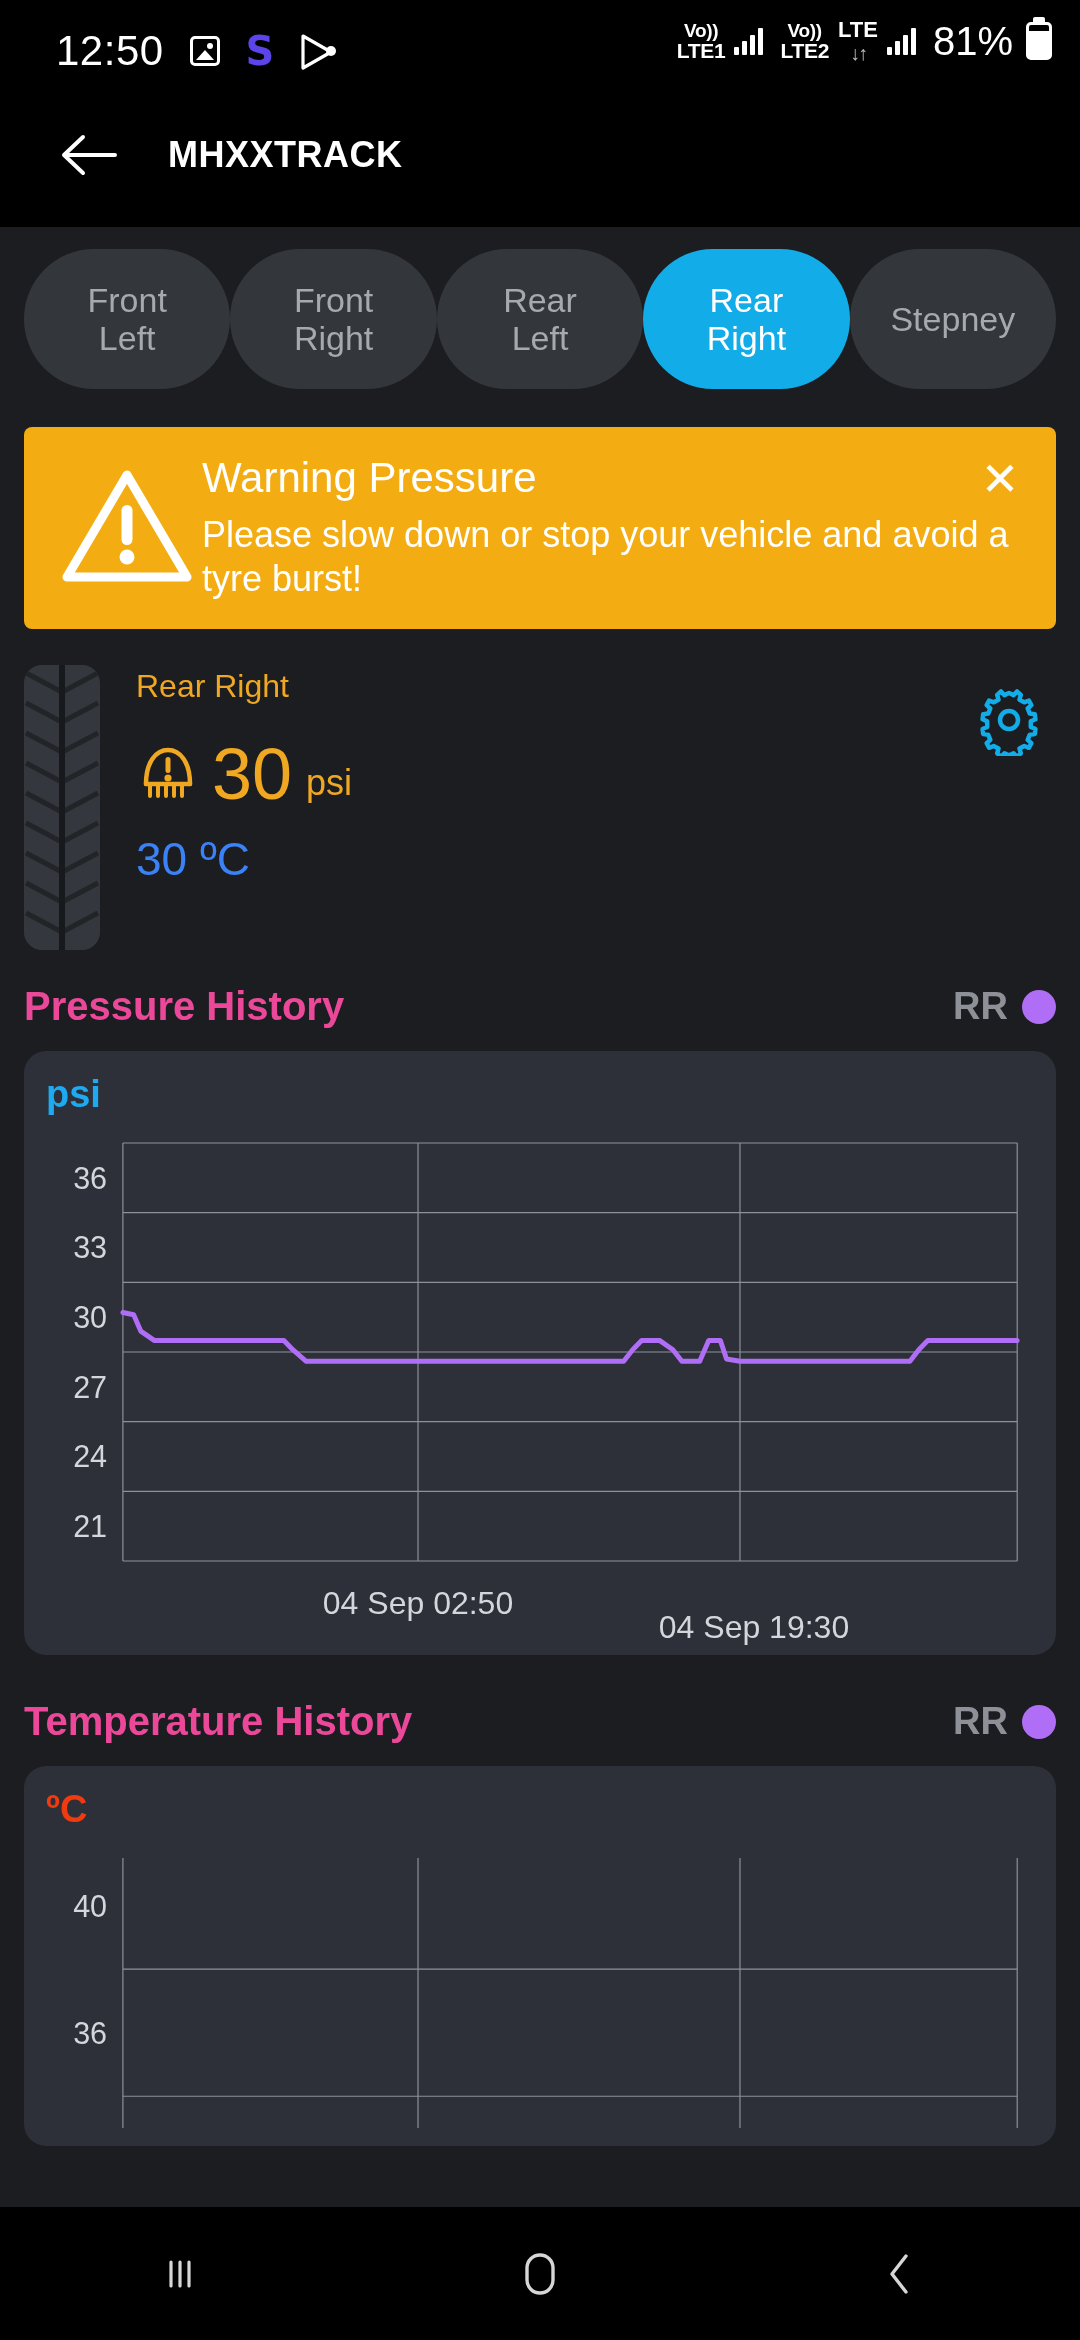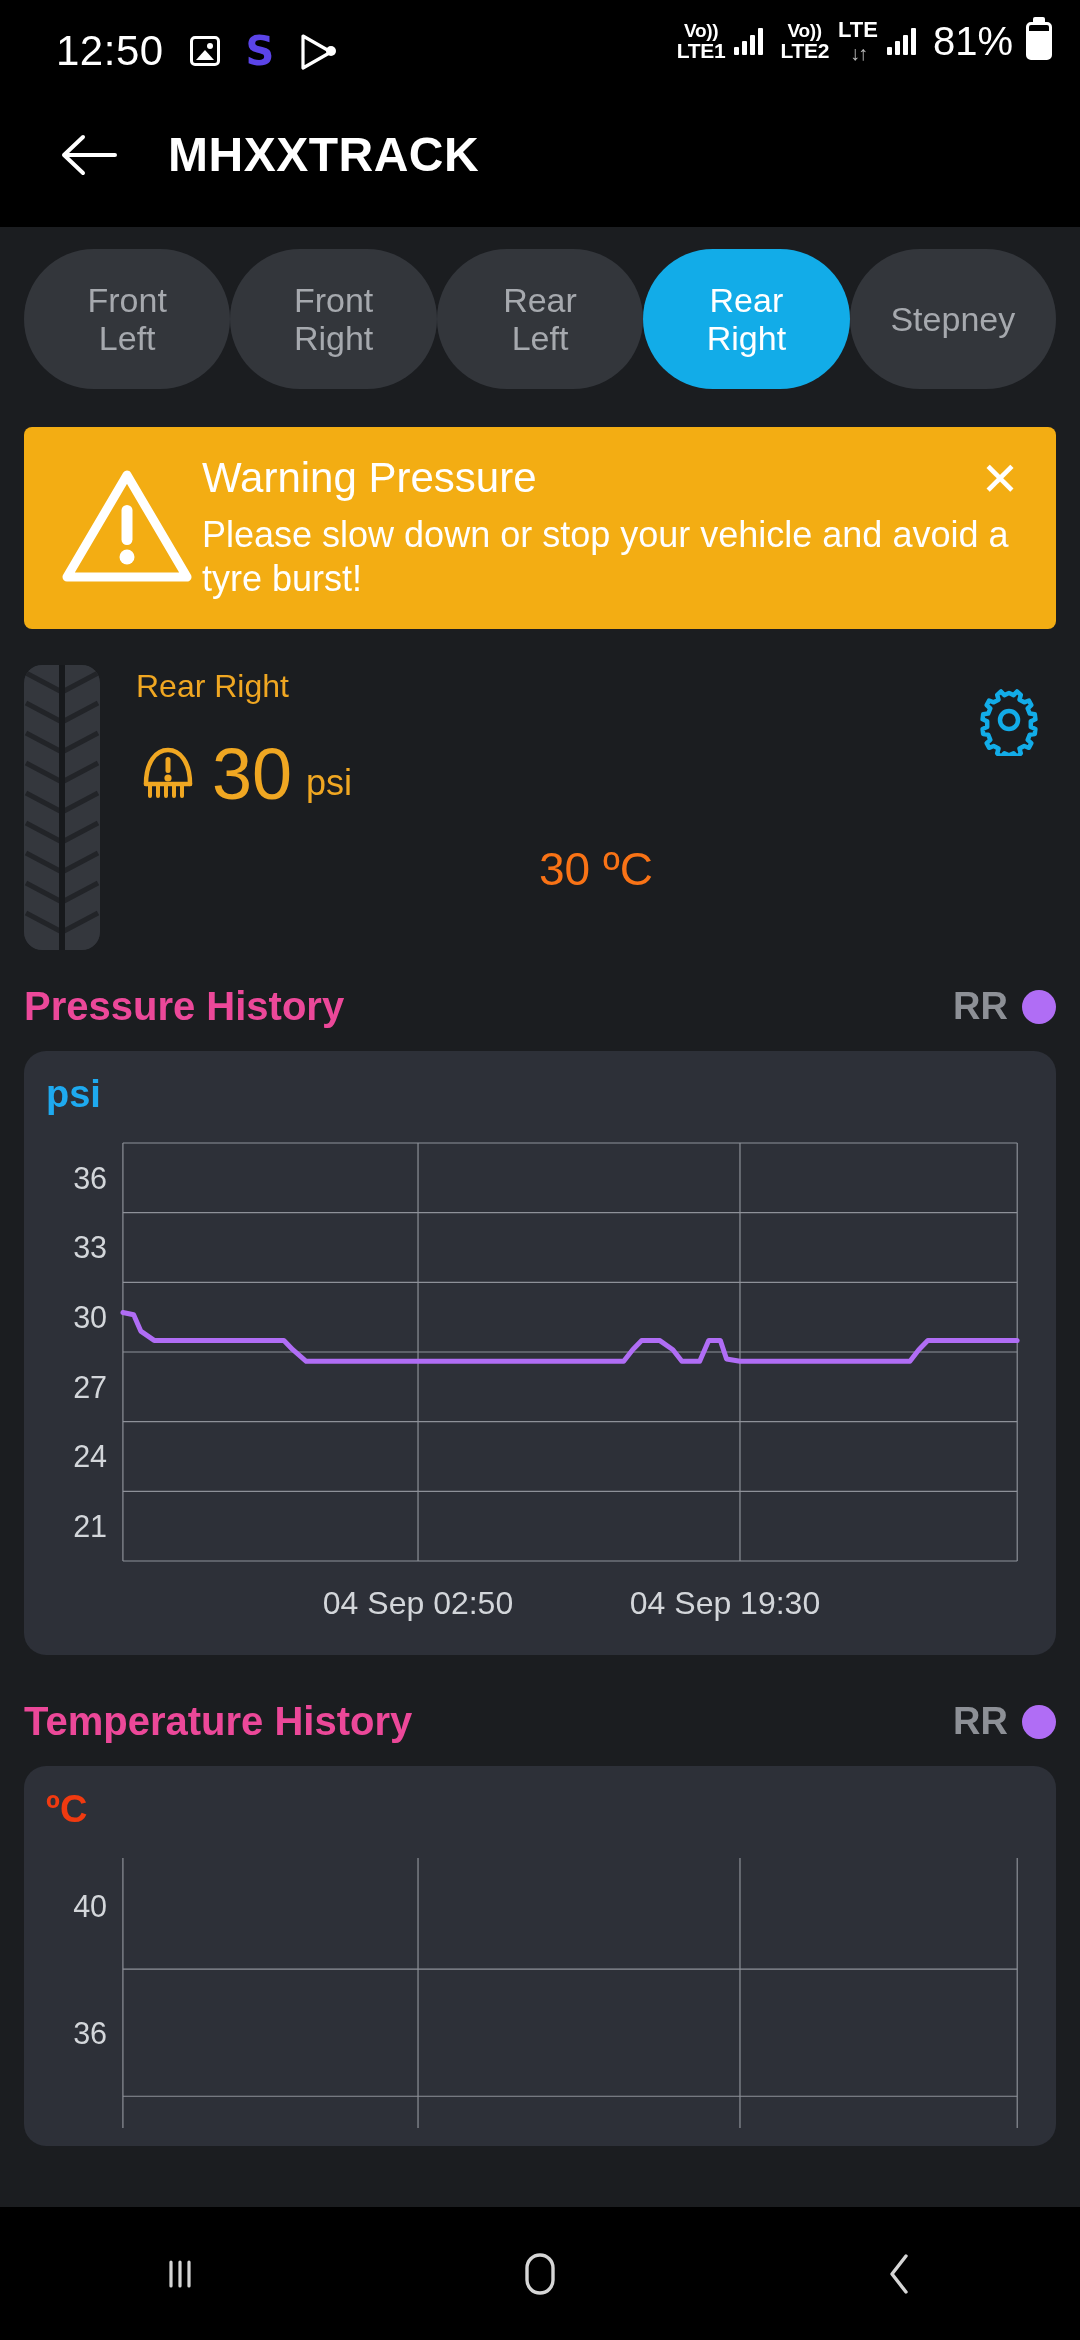--- a/index.html
+++ b/index.html
@@ -57,21 +57,21 @@
   .ic-play{ width:0;height:0; position:relative; }
   .ic-play svg{ position:absolute; top:-17px; left:0; }
   .ic-dot{ width:10px;height:10px;border-radius:50%;background:#fff; }
 
   
   .appbar{
     position:absolute; top:82px; left:0; width:1080px; height:145px;
     background:#000; display:flex; align-items:center; padding-left:50px;
   }
   .back-btn{ width:76px;height:76px; display:flex;align-items:center;justify-content:center; }
-  .app-title{ font-size:48px; font-weight:700; letter-spacing:.5px; margin-left:42px; color:#fff;}
+  .app-title{ font-size:36px; font-weight:700; letter-spacing:.5px; margin-left:42px; color:#fff;}
 
   
   .content{
     position:absolute; top:227px; left:0; width:1080px; height:1980px;
     background:#1b1d20; overflow:hidden;
   }
 
   
   .tabs{ display:flex; align-items:center; padding:22px 24px 0 24px; }
   .tab{
@@ -100,21 +100,21 @@
   .tyre-row{ display:flex; margin:36px 24px 0 24px; position:relative; }
   .tyre-img{
     width:76px; height:285px; border-radius:18px; flex:0 0 76px;
     background:#2f3237; overflow:hidden; position:relative;
   }
   .tyre-info{ margin-left:36px; flex:1; padding-top:4px; }
   .tyre-name{ font-size:32px; color:#f0a722; font-weight:400; line-height:1.1; }
   .psi-row{ display:flex; align-items:center; margin-top:34px; }
   .psi-val{ font-size:72px; color:#f0a722; font-weight:400; line-height:1; margin-left:12px; }
   .psi-unit{ font-size:36px; color:#f0a722; font-weight:400; margin-left:14px; align-self:flex-end; padding-bottom:6px;}
-  .temp-val{ font-size:46px; color:#f97316; font-weight:300; margin-top:36px; line-height:1;text-align:center;}
+  .temp-val{ font-size:46px; color:#3b82f6; font-weight:300; margin-top:26px; line-height:1;}
   .gear-btn{ position:absolute; right:6px; top:14px; width:82px;height:82px; display:flex;align-items:center;justify-content:center; }
 
   
   .sec-head{
     display:flex; align-items:center; margin:34px 24px 0 24px;
   }
   .sec-title{ font-size:40px; color:#ec4899; font-weight:700; }
   .sec-legend{ margin-left:auto; display:flex; align-items:center; gap:14px;}
   .sec-legend span{ font-size:38px; color:#8d9096; font-weight:700;text-align:right; }
   .legend-dot{ width:34px;height:34px;border-radius:50%; background:#b06df5; display:block; }
@@ -307,21 +307,21 @@
             <text x="62" y="145.5" fill="#d3d6da" font-size="31" text-anchor="end" font-family="&quot;Liberation Sans&quot;, sans-serif" font-weight="400">33</text>
             <text x="62" y="215.16666666666666" fill="#d3d6da" font-size="31" text-anchor="end" font-family="&quot;Liberation Sans&quot;, sans-serif" font-weight="400">30</text>
             <text x="62" y="284.8333333333333" fill="#d3d6da" font-size="31" text-anchor="end" font-family="&quot;Liberation Sans&quot;, sans-serif" font-weight="400">27</text>
             <text x="62" y="354.5" fill="#d3d6da" font-size="31" text-anchor="end" font-family="&quot;Liberation Sans&quot;, sans-serif" font-weight="400">24</text>
             <text x="62" y="424.1666666666667" fill="#d3d6da" font-size="31" text-anchor="end" font-family="&quot;Liberation Sans&quot;, sans-serif" font-weight="400">21</text>
             <path d="M78.0 199.5 L88.9 201.8 L96.1 218.1 L109.7 227.4 L241.3 227.4 L250.3 236.7 L263.9 248.3 L585.9 248.3 L595.0 236.7 L604.1 227.4 L622.2 227.4 L635.8 236.7 L644.9 248.3 L663.0 248.3 L672.1 227.4 L683.9 227.4 L690.2 246.0 L703.8 248.3 L712.9 248.3 L876.2 248.3 L885.2 236.7 L894.3 227.4 L985.0 227.4" fill="none" stroke="#b06df5" stroke-width="5" stroke-linejoin="round" stroke-linecap="round"></path>
           </svg>
       </div>
       <div class="xlabels">
         <span id="psiX0" style="left: 372.028px;">04 Sep 02:50</span>
-        <span id="psiX1" style="left: 679px;">04 Sep 19:30</span>
+        <span id="psiX1" style="left: 708px; margin-top: 24px;">04 Sep 19:30</span>
       </div>
     </div>
 
     <div class="sec-head" style="margin-top:44px;">
       <div class="sec-title">Temperature History</div>
       <div class="sec-legend">
         <span>RR</span>
         <span class="legend-dot"></span>
       </div>
     </div>

